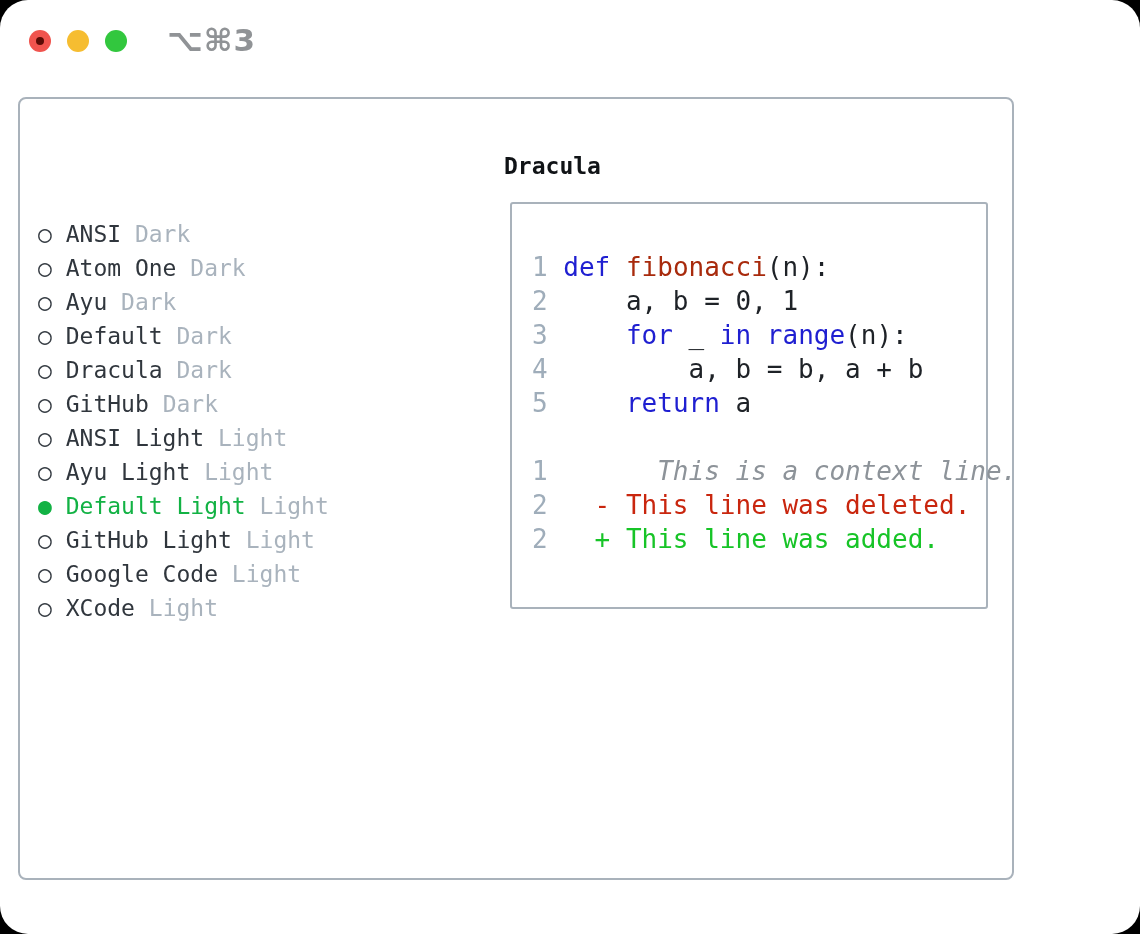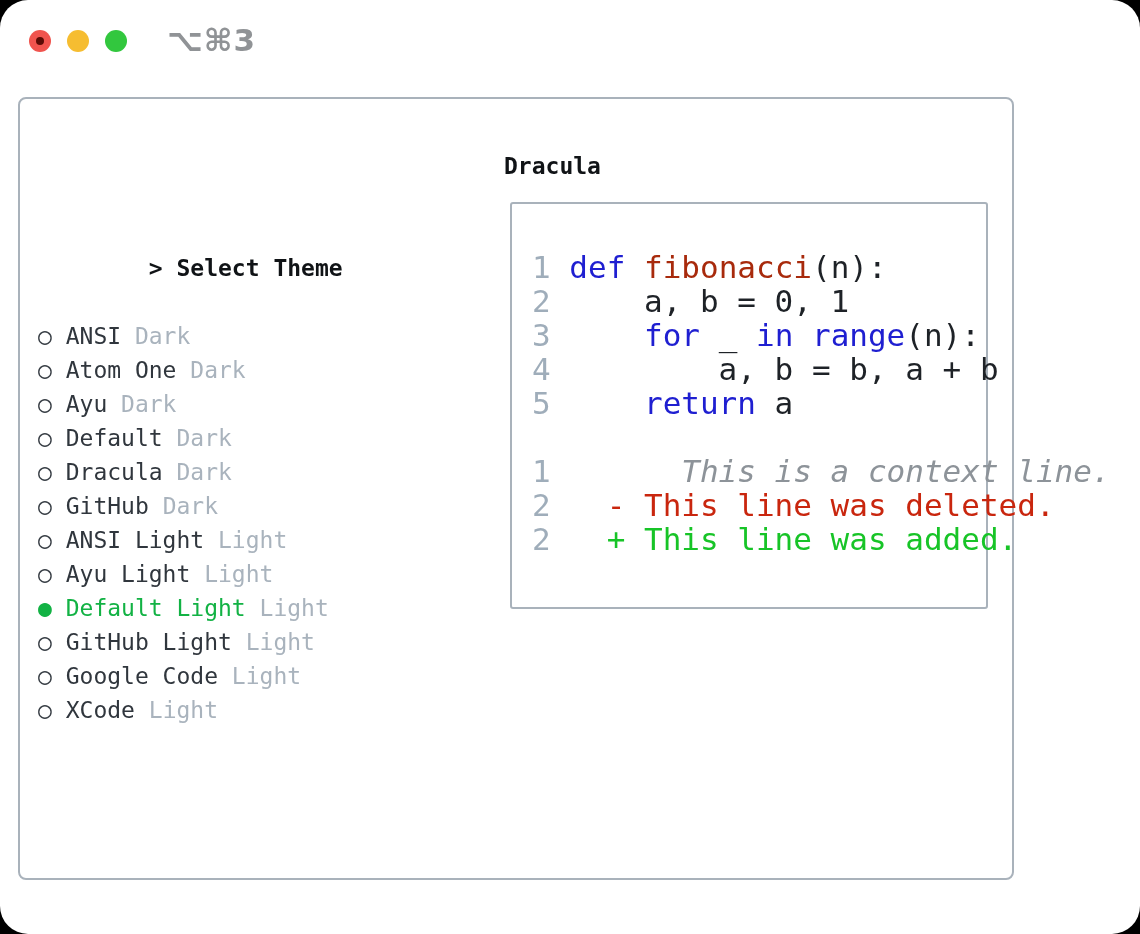--- a/index.html
+++ b/index.html
@@ -46,21 +46,21 @@
     position:absolute;left:484px;top:50px;height:34px;line-height:34px;
     font-size:23px;font-weight:bold;color:#101316;
   }
   .preview-box{
     position:absolute;left:490px;top:103px;width:478px;height:407px;
     border:2px solid var(--c-border);border-radius:3px;box-sizing:border-box;
     background:#fff;
   }
   .code{
     position:absolute;left:20px;top:46px;
-    font-size:31px;line-height:34px;white-space:pre;
+    font-size:26px;line-height:34px;white-space:pre;
   }
   .crow{height:34px;}
   .lnum{display:inline-block;width:2ch;color:var(--c-line_number);}
   .seg-code{color:var(--c-code_text);}
   .seg-keyword{color:var(--c-keyword);}
   .seg-function{color:var(--c-function);}
   .seg-context{color:var(--c-context);font-style:italic;}
   .seg-deleted{color:var(--c-deleted);}
   .seg-added{color:var(--c-added);}
 </style>
@@ -72,23 +72,20 @@
   <div class="traffic">
     <div class="light light-red"></div>
     <div class="light light-yellow"></div>
     <div class="light light-green"></div>
   </div>
   <div class="win-title">⌥⌘3</div>
 
   <div class="panel">
 
     <div class="left-pane">
-      <div class="row">
-        <span class="marker hdr">&gt;</span><span class="hdr-label">Select Theme</span>
-      </div>
       <div id="theme-list"><div class="row"><span class="marker">○</span><span class="name">ANSI</span><span class="variant">Dark</span></div><div class="row"><span class="marker">○</span><span class="name">Atom One</span><span class="variant">Dark</span></div><div class="row"><span class="marker">○</span><span class="name">Ayu</span><span class="variant">Dark</span></div><div class="row"><span class="marker">○</span><span class="name">Default</span><span class="variant">Dark</span></div><div class="row"><span class="marker">○</span><span class="name">Dracula</span><span class="variant">Dark</span></div><div class="row"><span class="marker">○</span><span class="name">GitHub</span><span class="variant">Dark</span></div><div class="row"><span class="marker">○</span><span class="name">ANSI Light</span><span class="variant">Light</span></div><div class="row"><span class="marker">○</span><span class="name">Ayu Light</span><span class="variant">Light</span></div><div class="row"><span class="marker sel">●</span><span class="name sel">Default Light</span><span class="variant">Light</span></div><div class="row"><span class="marker">○</span><span class="name">GitHub Light</span><span class="variant">Light</span></div><div class="row"><span class="marker">○</span><span class="name">Google Code</span><span class="variant">Light</span></div><div class="row"><span class="marker">○</span><span class="name">XCode</span><span class="variant">Light</span></div></div>
       <div class="row"></div>
       <div class="row">
         <span class="marker"></span>
       </div>
       
       
       
       
     </div>

